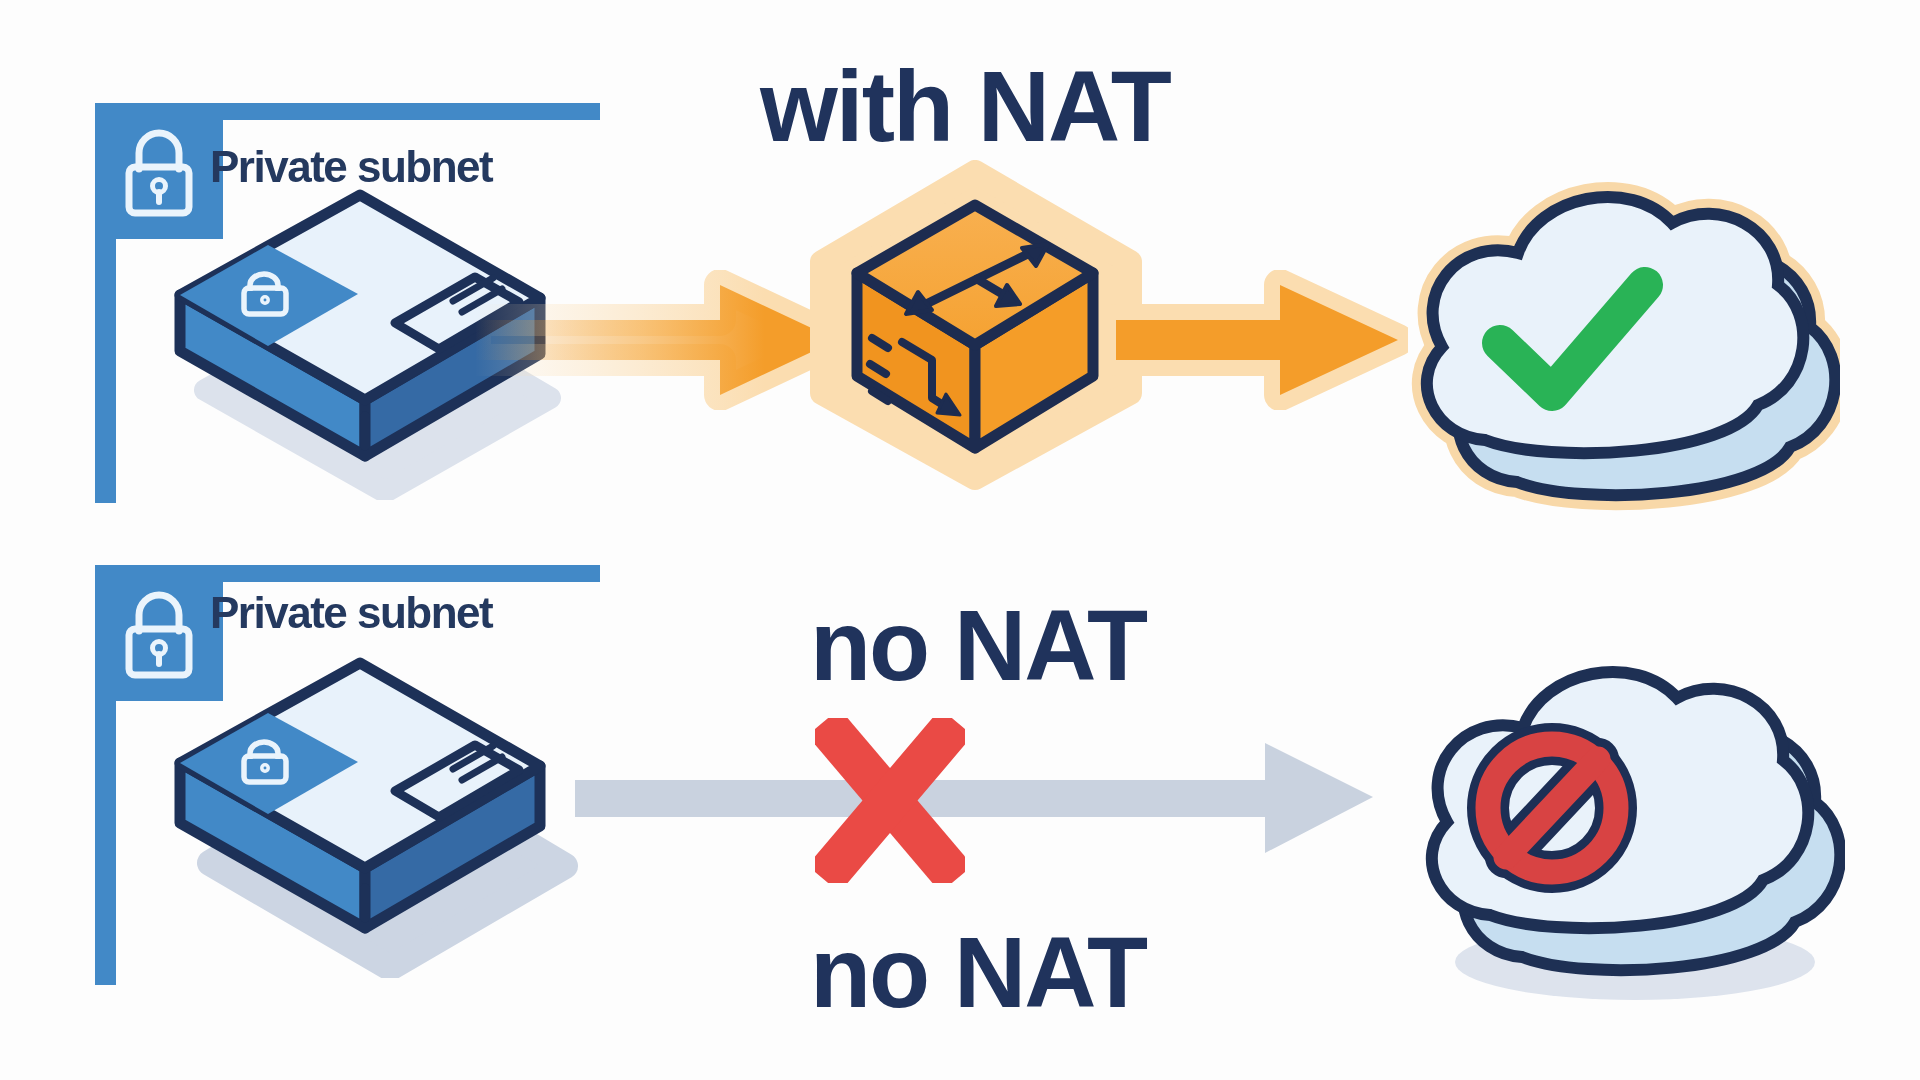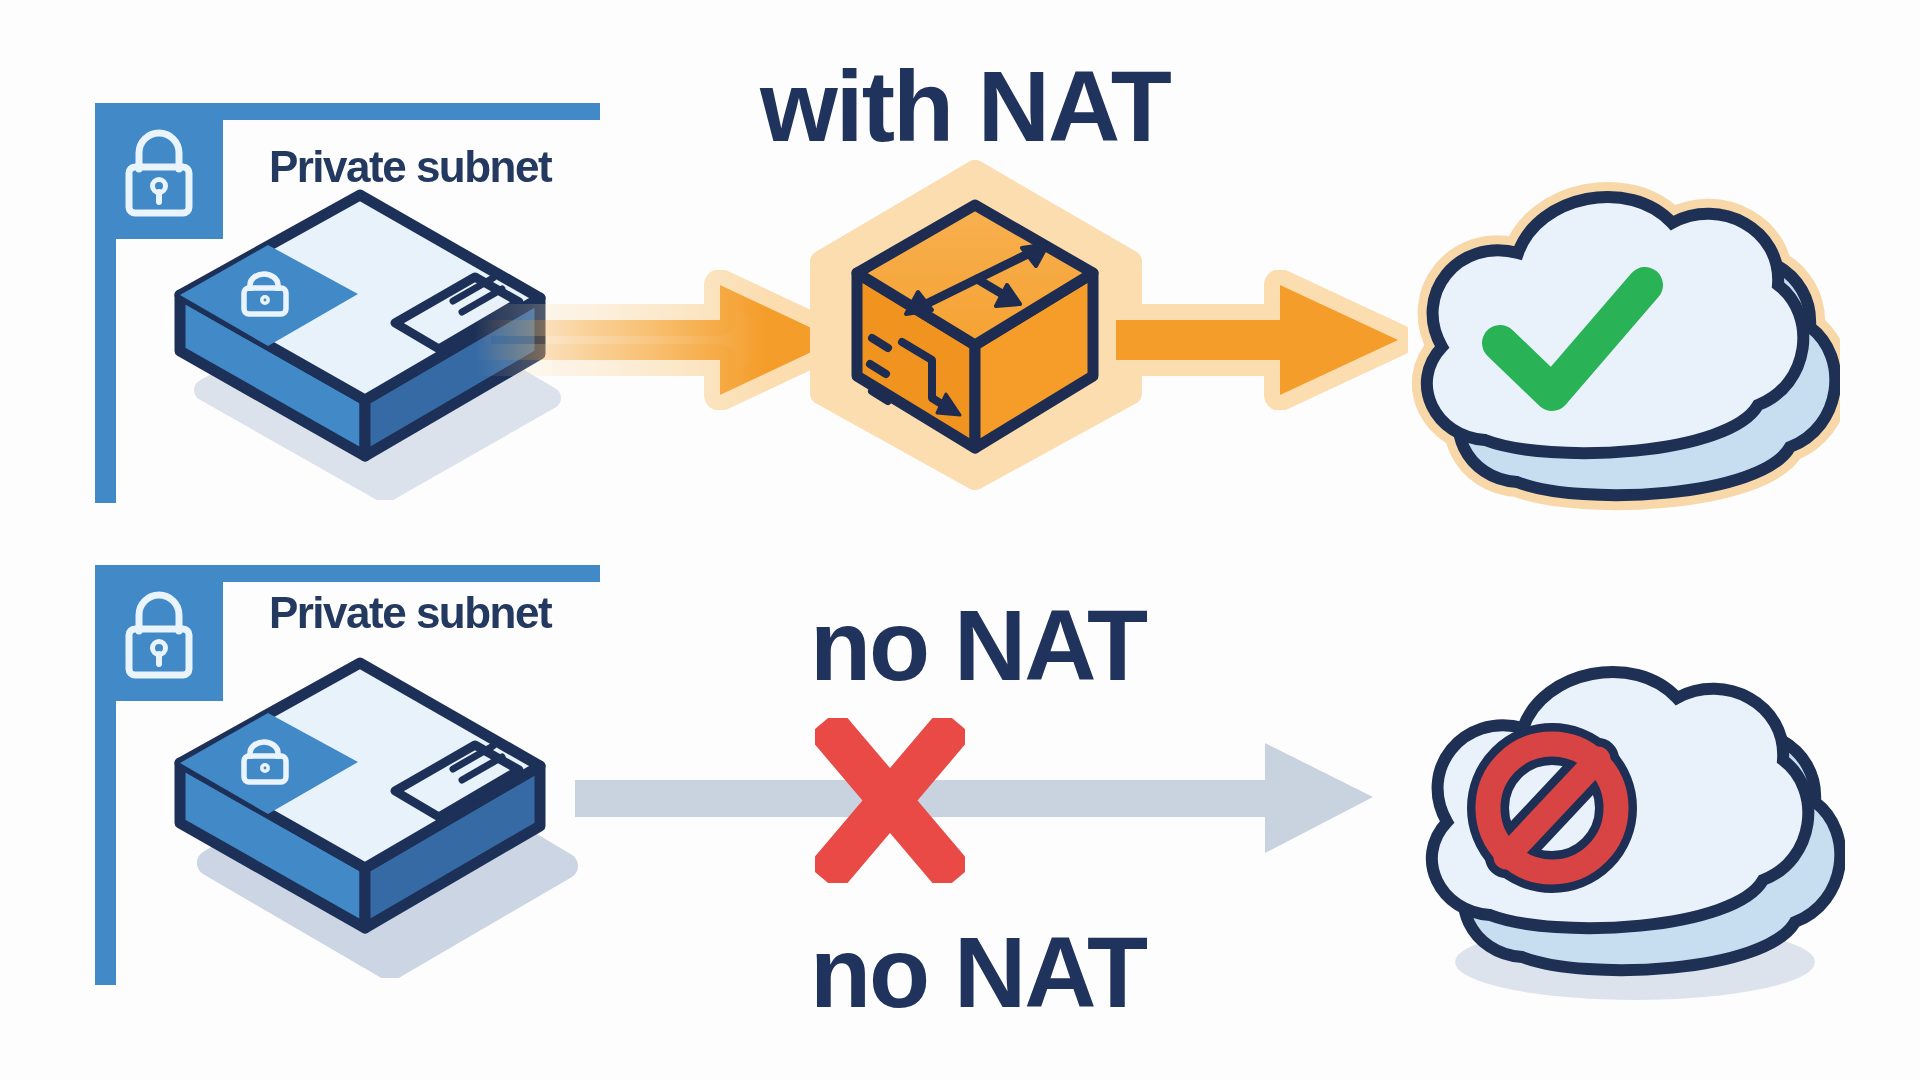--- a/index.html
+++ b/index.html
@@ -8,21 +8,21 @@
     background:#fdfdfd;
     font-family:"Liberation Sans","DejaVu Sans",sans-serif;
   }
   .abs{position:absolute;}
   .big-title{
     font-size:100px;font-weight:700;color:#20335c;letter-spacing:-2px;
     text-align:center;line-height:1;white-space:nowrap;
   }
   .subnet-label{
     font-size:44px;font-weight:700;color:#24395f;letter-spacing:-1.5px;
-    text-align:center;line-height:1;white-space:nowrap;
+    text-align:left;line-height:1;white-space:nowrap;
   }
   .strip{background:#4289c7;position:absolute;}
   .badge{
     position:absolute;left:0;top:0;width:128px;height:136px;background:#4289c7;
     display:flex;align-items:center;justify-content:center;
   }
   svg{display:block;}
 </style>
 </head>
 <body>

